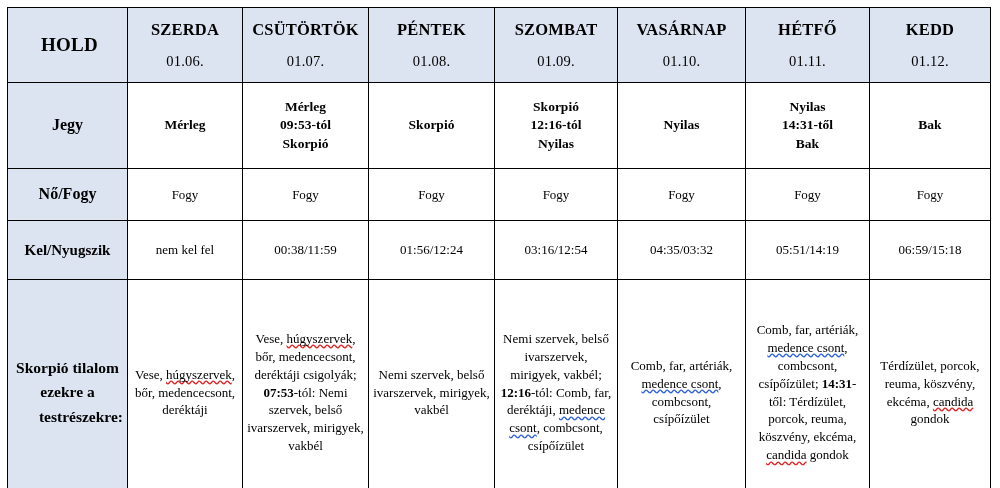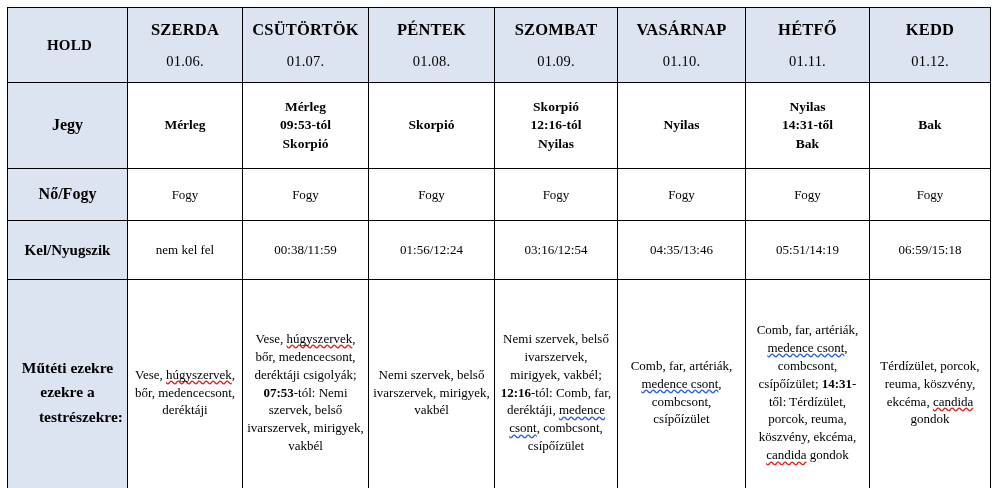--- a/index.html
+++ b/index.html
@@ -65,21 +65,21 @@
   .hdr-cell .dow {
     display: block;
     margin-bottom: 9px;
   }
   .hdr-cell .date {
     display: block;
     font-weight: normal;
     font-size: 14.5px;
   }
   .hdr-cell.corner {
-    font-size: 15px;
+    font-size: 19px;
     padding-left: 8px;
   }
 
   .row-label {
     font-weight: bold;
     font-size: 16px;
   }
   .row-label.small {
     font-size: 15px;
   }
@@ -220,28 +220,28 @@
         <td class="phase-cell">Fogy</td>
         <td class="phase-cell">Fogy</td>
       </tr>
 
       <tr class="row-rise">
         <td class="row-label small">Kel/Nyugszik</td>
         <td class="rise-cell nowrap">nem kel fel</td>
         <td class="rise-cell nowrap">00:38/11:59</td>
         <td class="rise-cell nowrap">01:56/12:24</td>
         <td class="rise-cell nowrap">03:16/12:54</td>
-        <td class="rise-cell nowrap">04:35/13:46</td>
+        <td class="rise-cell nowrap">04:35/03:32</td>
         <td class="rise-cell nowrap">05:51/14:19</td>
         <td class="rise-cell nowrap">06:59/15:18</td>
       </tr>
 
       <tr class="row-surgery">
         <td class="row-label multiline">
-            <span style="display: block;">Műtéti ezekre</span>
+            <span style="display: block;">Skorpió tilalom</span>
             <span style="display: block;">ezekre a</span>
             <span style="display: block; text-align: right;">testrészekre:</span>
           </td>
         <td class="surgery-cell"><span>Vese, </span><span class="sp-red">húgyszervek</span><span>, bőr, medencecsont, deréktáji</span></td>
         <td class="surgery-cell"><span>Vese, </span><span class="sp-red">húgyszervek</span><span>, bőr, medencecsont, deréktáji csigolyák; </span><span class="tm">07:53</span><span>-tól: Nemi szervek, belső ivarszervek, mirigyek, vakbél</span></td>
         <td class="surgery-cell"><span>Nemi szervek, belső ivarszervek, mirigyek, vakbél</span></td>
         <td class="surgery-cell"><span>Nemi szervek, belső ivarszervek, mirigyek, vakbél; </span><span class="tm">12:16</span><span>-tól: Comb, far, deréktáji, </span><span class="sp-blue">medence csont</span><span>, combcsont, csípőízület</span></td>
         <td class="surgery-cell"><span>Comb, far, artériák, </span><span class="sp-blue">medence csont</span><span>, combcsont, csípőízület</span></td>
         <td class="surgery-cell"><span>Comb, far, artériák, </span><span class="sp-blue">medence csont</span><span>, combcsont, csípőízület; </span><span class="tm">14:31</span><span>-től: Térdízület, porcok, reuma, köszvény, ekcéma, </span><span class="sp-red">candida</span><span> gondok</span></td>
         <td class="surgery-cell"><span>Térdízület, porcok, reuma, köszvény, ekcéma, </span><span class="sp-red">candida</span><span> gondok</span></td>

